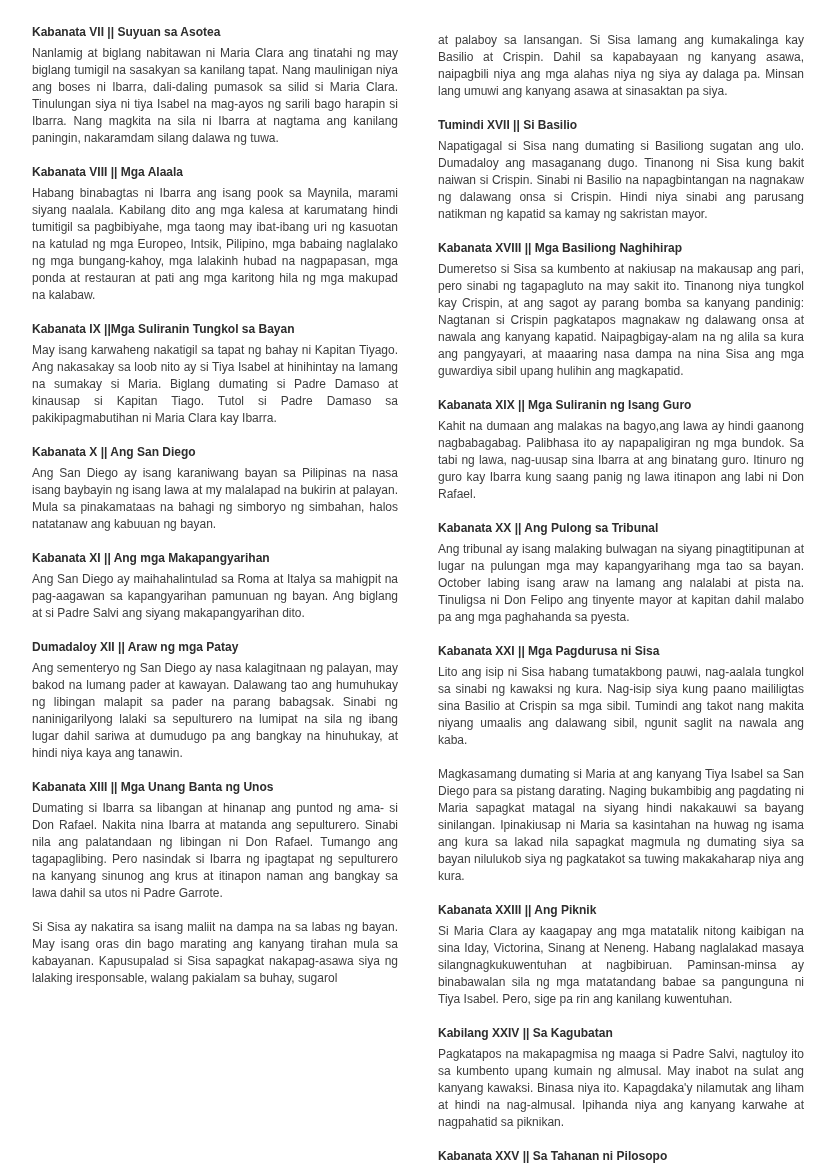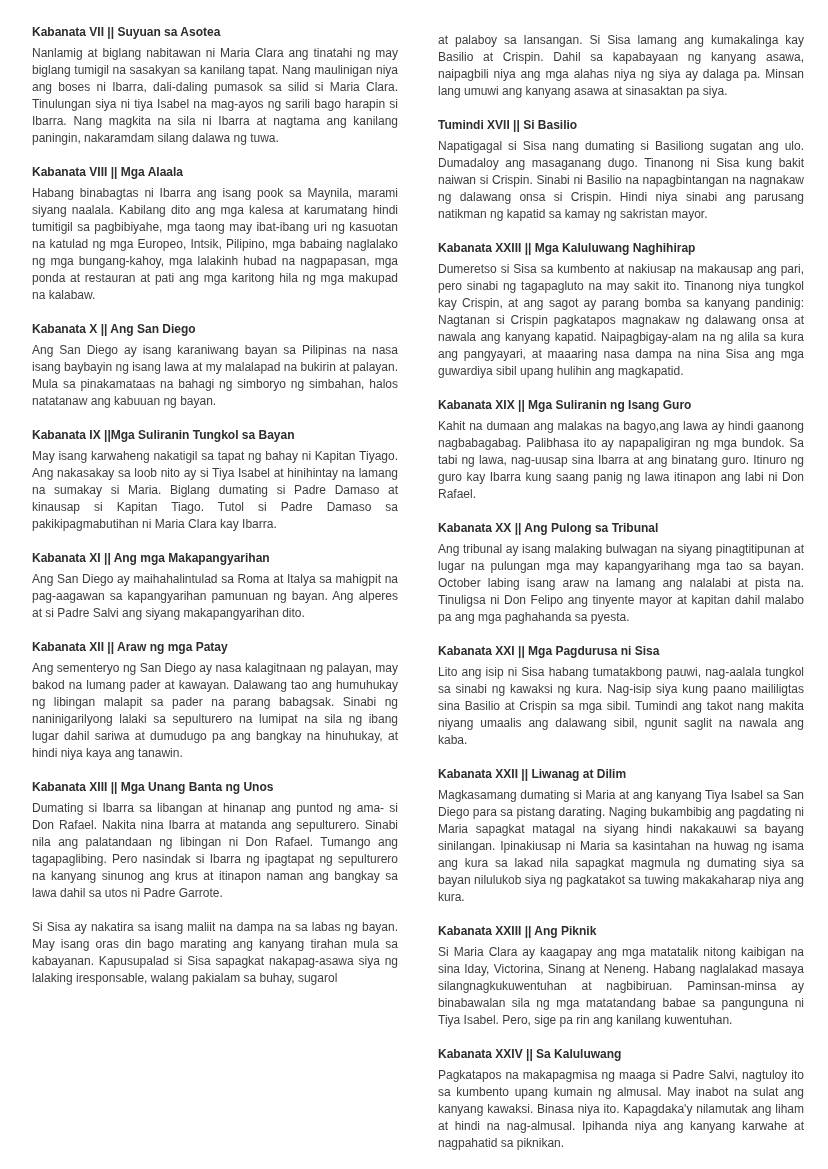--- a/index.html
+++ b/index.html
@@ -54,33 +54,33 @@
   <div class="col">
       <div class="section">
         <h2 class="heading">Kabanata VII || Suyuan sa Asotea</h2>
         <p class="body-text">Nanlamig at biglang nabitawan ni Maria Clara ang tinatahi ng may biglang tumigil na sasakyan sa kanilang tapat. Nang maulinigan niya ang boses ni Ibarra, dali-daling pumasok sa silid si Maria Clara. Tinulungan siya ni tiya Isabel na mag-ayos ng sarili bago harapin si Ibarra. Nang magkita na sila ni Ibarra at nagtama ang kanilang paningin, nakaramdam silang dalawa ng tuwa.</p>
       </div>
       <div class="section">
         <h2 class="heading">Kabanata VIII || Mga Alaala</h2>
         <p class="body-text">Habang binabagtas ni Ibarra ang isang pook sa Maynila, marami siyang naalala. Kabilang dito ang mga kalesa at karumatang hindi tumitigil sa pagbibiyahe, mga taong may ibat-ibang uri ng kasuotan na katulad ng mga Europeo, Intsik, Pilipino, mga babaing naglalako ng mga bungang-kahoy, mga lalakinh hubad na nagpapasan, mga ponda at restauran at pati ang mga karitong hila ng mga makupad na kalabaw.</p>
       </div>
       <div class="section">
+        <h2 class="heading">Kabanata IX ||Mga Suliranin Tungkol sa Bayan</h2>
+        <p class="body-text">May isang karwaheng nakatigil sa tapat ng bahay ni Kapitan Tiyago. Ang nakasakay sa loob nito ay si Tiya Isabel at hinihintay na lamang na sumakay si Maria. Biglang dumating si Padre Damaso at kinausap si Kapitan Tiago. Tutol si Padre Damaso sa pakikipagmabutihan ni Maria Clara kay Ibarra.</p>
+      </div>
+      <div class="section">
         <h2 class="heading">Kabanata X || Ang San Diego</h2>
         <p class="body-text">Ang San Diego ay isang karaniwang bayan sa Pilipinas na nasa isang baybayin ng isang lawa at my malalapad na bukirin at palayan. Mula sa pinakamataas na bahagi ng simboryo ng simbahan, halos natatanaw ang kabuuan ng bayan.</p>
       </div>
       <div class="section">
-        <h2 class="heading">Kabanata IX ||Mga Suliranin Tungkol sa Bayan</h2>
-        <p class="body-text">May isang karwaheng nakatigil sa tapat ng bahay ni Kapitan Tiyago. Ang nakasakay sa loob nito ay si Tiya Isabel at hinihintay na lamang na sumakay si Maria. Biglang dumating si Padre Damaso at kinausap si Kapitan Tiago. Tutol si Padre Damaso sa pakikipagmabutihan ni Maria Clara kay Ibarra.</p>
+        <h2 class="heading">Kabanata XI || Ang mga Makapangyarihan</h2>
+        <p class="body-text">Ang San Diego ay maihahalintulad sa Roma at Italya sa mahigpit na pag-aagawan sa kapangyarihan pamunuan ng bayan. Ang biglang at si Padre Salvi ang siyang makapangyarihan dito.</p>
       </div>
       <div class="section">
-        <h2 class="heading">Kabanata XI || Ang mga Makapangyarihan</h2>
-        <p class="body-text">Ang San Diego ay maihahalintulad sa Roma at Italya sa mahigpit na pag-aagawan sa kapangyarihan pamunuan ng bayan. Ang alperes at si Padre Salvi ang siyang makapangyarihan dito.</p>
-      </div>
-      <div class="section">
-        <h2 class="heading">Kabanata XII || Araw ng mga Patay</h2>
+        <h2 class="heading">Dumadaloy XII || Araw ng mga Patay</h2>
         <p class="body-text">Ang sementeryo ng San Diego ay nasa kalagitnaan ng palayan, may bakod na lumang pader at kawayan. Dalawang tao ang humuhukay ng libingan malapit sa pader na parang babagsak. Sinabi ng naninigarilyong lalaki sa sepulturero na lumipat na sila ng ibang lugar dahil sariwa at dumudugo pa ang bangkay na hinuhukay, at hindi niya kaya ang tanawin.</p>
       </div>
       <div class="section">
         <h2 class="heading">Kabanata XIII || Mga Unang Banta ng Unos</h2>
         <p class="body-text">Dumating si Ibarra sa libangan at hinanap ang puntod ng ama- si Don Rafael. Nakita nina Ibarra at matanda ang sepulturero. Sinabi nila ang palatandaan ng libingan ni Don Rafael. Tumango ang tagapaglibing. Pero nasindak si Ibarra ng ipagtapat ng sepulturero na kanyang sinunog ang krus at itinapon naman ang bangkay sa lawa dahil sa utos ni Padre Garrote.</p>
       </div>
       <div class="section">
       </div>
       <div class="section">
       </div>
@@ -90,44 +90,43 @@
     </div>
   <div class="col">
       <div class="section">
         <p class="body-text continuation">at palaboy sa lansangan. Si Sisa lamang ang kumakalinga kay Basilio at Crispin. Dahil sa kapabayaan ng kanyang asawa, naipagbili niya ang mga alahas niya ng siya ay dalaga pa. Minsan lang umuwi ang kanyang asawa at sinasaktan pa siya.</p>
       </div>
       <div class="section">
         <h2 class="heading">Tumindi XVII || Si Basilio</h2>
         <p class="body-text">Napatigagal si Sisa nang dumating si Basiliong sugatan ang ulo. Dumadaloy ang masaganang dugo. Tinanong ni Sisa kung bakit naiwan si Crispin. Sinabi ni Basilio na napagbintangan na nagnakaw ng dalawang onsa si Crispin. Hindi niya sinabi ang parusang natikman ng kapatid sa kamay ng sakristan mayor.</p>
       </div>
       <div class="section">
-        <h2 class="heading">Kabanata XXIII || Mga Kaluluwang Naghihirap</h2>
+        <h2 class="heading">Kabanata XVIII || Mga Basiliong Naghihirap</h2>
         <p class="body-text">Dumeretso si Sisa sa kumbento at nakiusap na makausap ang pari, pero sinabi ng tagapagluto na may sakit ito. Tinanong niya tungkol kay Crispin, at ang sagot ay parang bomba sa kanyang pandinig: Nagtanan si Crispin pagkatapos magnakaw ng dalawang onsa at nawala ang kanyang kapatid. Naipagbigay-alam na ng alila sa kura ang pangyayari, at maaaring nasa dampa na nina Sisa ang mga guwardiya sibil upang hulihin ang magkapatid.</p>
       </div>
       <div class="section">
         <h2 class="heading">Kabanata XIX || Mga Suliranin ng Isang Guro</h2>
         <p class="body-text">Kahit na dumaan ang malakas na bagyo,ang lawa ay hindi gaanong nagbabagabag. Palibhasa ito ay napapaligiran ng mga bundok. Sa tabi ng lawa, nag-uusap sina Ibarra at ang binatang guro. Itinuro ng guro kay Ibarra kung saang panig ng lawa itinapon ang labi ni Don Rafael.</p>
       </div>
       <div class="section">
         <h2 class="heading">Kabanata XX || Ang Pulong sa Tribunal</h2>
         <p class="body-text">Ang tribunal ay isang malaking bulwagan na siyang pinagtitipunan at lugar na pulungan mga may kapangyarihang mga tao sa bayan. October labing isang araw na lamang ang nalalabi at pista na. Tinuligsa ni Don Felipo ang tinyente mayor at kapitan dahil malabo pa ang mga paghahanda sa pyesta.</p>
       </div>
       <div class="section">
         <h2 class="heading">Kabanata XXI || Mga Pagdurusa ni Sisa</h2>
         <p class="body-text">Lito ang isip ni Sisa habang tumatakbong pauwi, nag-aalala tungkol sa sinabi ng kawaksi ng kura. Nag-isip siya kung paano maililigtas sina Basilio at Crispin sa mga sibil. Tumindi ang takot nang makita niyang umaalis ang dalawang sibil, ngunit saglit na nawala ang kaba.</p>
       </div>
       <div class="section">
-        <h2 class="heading">Kabanata XXII || Liwanag at Dilim</h2>
         <p class="body-text">Magkasamang dumating si Maria at ang kanyang Tiya Isabel sa San Diego para sa pistang darating. Naging bukambibig ang pagdating ni Maria sapagkat matagal na siyang hindi nakakauwi sa bayang sinilangan. Ipinakiusap ni Maria sa kasintahan na huwag ng isama ang kura sa lakad nila sapagkat magmula ng dumating siya sa bayan nilulukob siya ng pagkatakot sa tuwing makakaharap niya ang kura.</p>
       </div>
       <div class="section">
         <h2 class="heading">Kabanata XXIII || Ang Piknik</h2>
         <p class="body-text">Si Maria Clara ay kaagapay ang mga matatalik nitong kaibigan na sina Iday, Victorina, Sinang at Neneng. Habang naglalakad masaya silangnagkukuwentuhan at nagbibiruan. Paminsan-minsa ay binabawalan sila ng mga matatandang babae sa pangunguna ni Tiya Isabel. Pero, sige pa rin ang kanilang kuwentuhan.</p>
       </div>
       <div class="section">
-        <h2 class="heading">Kabanata XXIV || Sa Kaluluwang</h2>
+        <h2 class="heading">Kabilang XXIV || Sa Kagubatan</h2>
         <p class="body-text">Pagkatapos na makapagmisa ng maaga si Padre Salvi, nagtuloy ito sa kumbento upang kumain ng almusal. May inabot na sulat ang kanyang kawaksi. Binasa niya ito. Kapagdaka'y nilamutak ang liham at hindi na nag-almusal. Ipihanda niya ang kanyang karwahe at nagpahatid sa piknikan.</p>
       </div>
       <div class="section">
         <h2 class="heading">Kabanata XXV || Sa Tahanan ni Pilosopo</h2>
       </div>
     </div>
 </div>
 
 </body></html>

